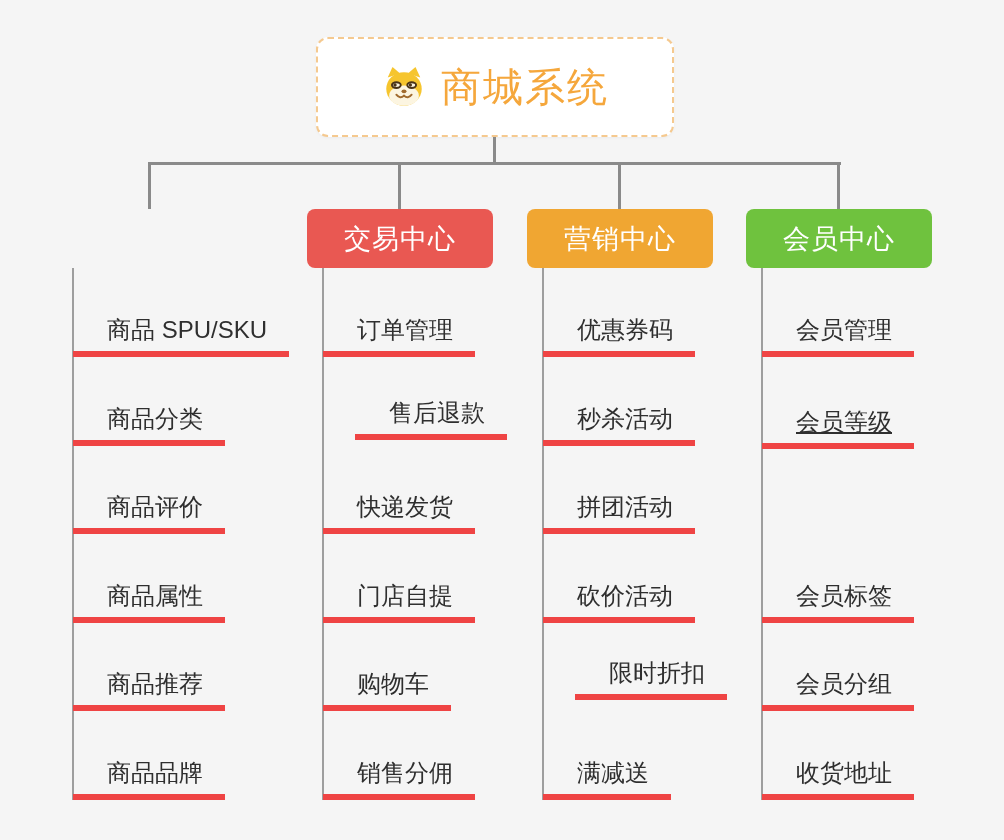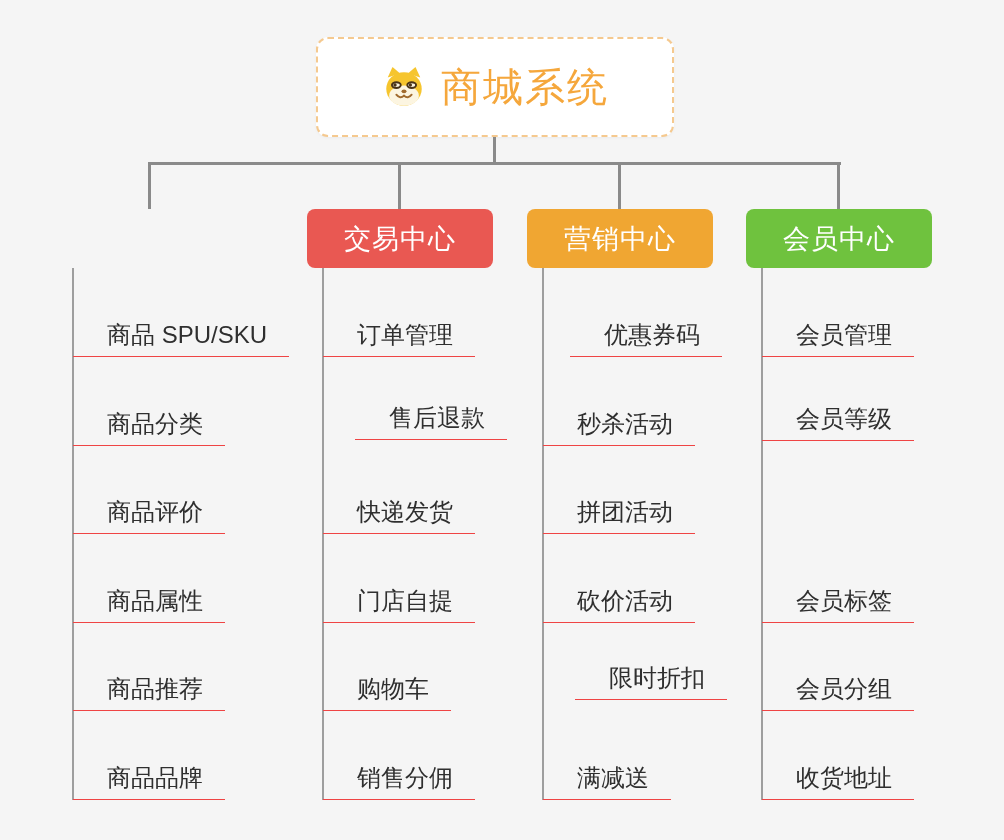--- a/index.html
+++ b/index.html
@@ -49,21 +49,21 @@
     color:#ffffff;font-size:27px;letter-spacing:1px;
   }
   .vline{
     position:absolute;left:15px;top:59px;
     width:2px;height:532px;
     background:#9e9e9e;
   }
   .leaf{
     position:absolute;left:16px;
     height:44px;box-sizing:border-box;
-    border-bottom:1px solid #ef4444;
+    border-bottom:6px solid #ef4444;
     padding:0 22px 5px 34px;
     display:flex;align-items:flex-end;
     font-size:24px;color:#2f2f2f;
     white-space:nowrap;
   }
 </style>
 </head>
 <body>
 
 <div id="canvas">
@@ -136,21 +136,21 @@
           <span>销售分佣</span>
         </div>
       </div>
 
   <div class="branch" style="left: 527px;">
     <div class="drop"></div>
     <div class="branch-box" style="background: rgb(240, 166, 50);">
       <span class="branch-label">营销中心</span>
     </div>
     <div class="vline"></div>
-  <div class="leaf" style="top: 104px; margin-left: 27px;">
+  <div class="leaf" style="top: 104px;">
           <span>优惠券码</span>
         </div>
         <div class="leaf" style="top: 192.6px;">
           <span>秒杀活动</span>
         </div>
         <div class="leaf" style="top: 281.2px;">
           <span>拼团活动</span>
         </div>
         <div class="leaf" style="top: 369.8px;">
           <span>砍价活动</span>
@@ -165,21 +165,21 @@
 
   <div class="branch" style="left: 746px;">
     <div class="drop"></div>
     <div class="branch-box" style="background: rgb(111, 194, 62);">
       <span class="branch-label">会员中心</span>
     </div>
     <div class="vline"></div>
   <div class="leaf" style="top: 104px;">
           <span>会员管理</span>
         </div>
-        <div class="leaf" style="top: 188px;">
+        <div class="leaf" style="top: 196px; text-decoration: underline;">
           <span>会员等级</span>
         </div>
         <div class="leaf" style="top: 369.8px;">
           <span>会员标签</span>
         </div>
         <div class="leaf" style="top: 458.4px;">
           <span>会员分组</span>
         </div>
         <div class="leaf" style="top: 547px;">
           <span>收货地址</span>

